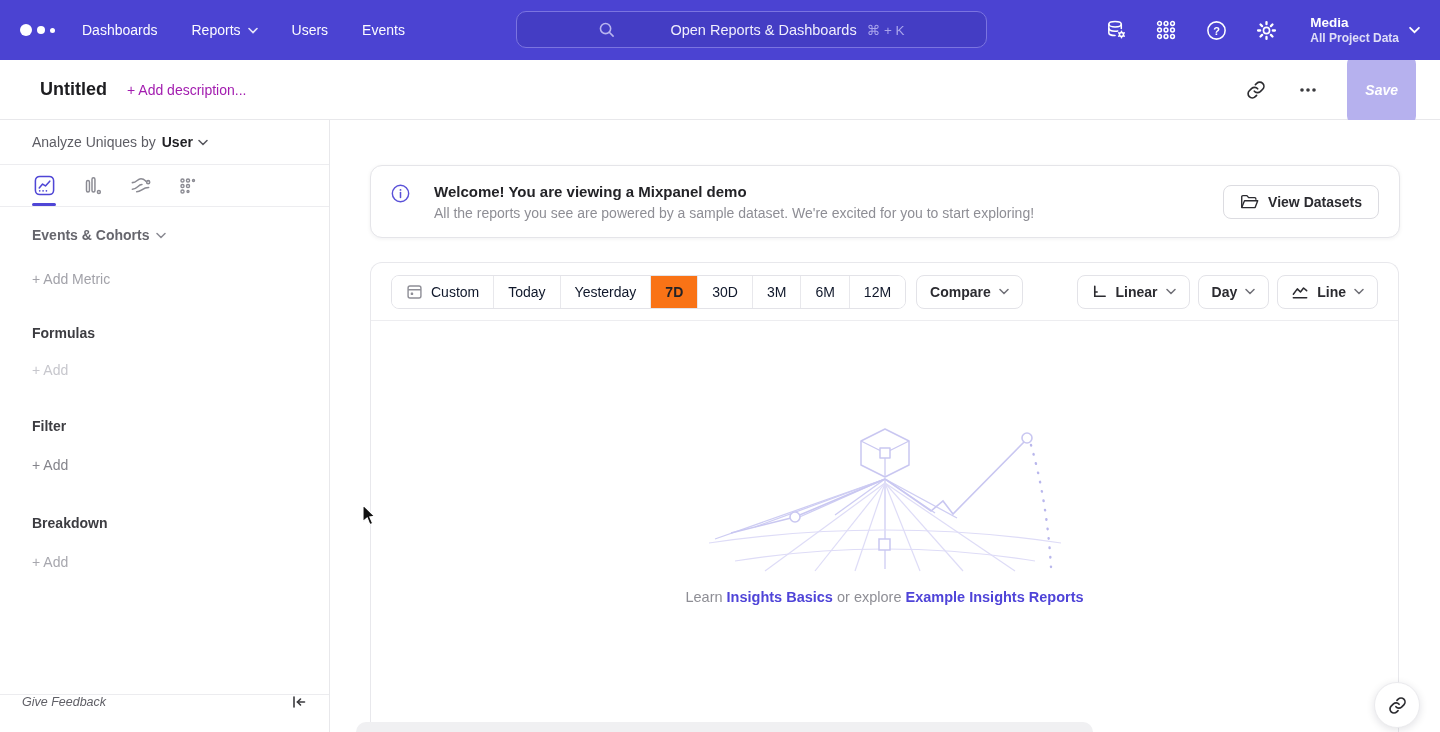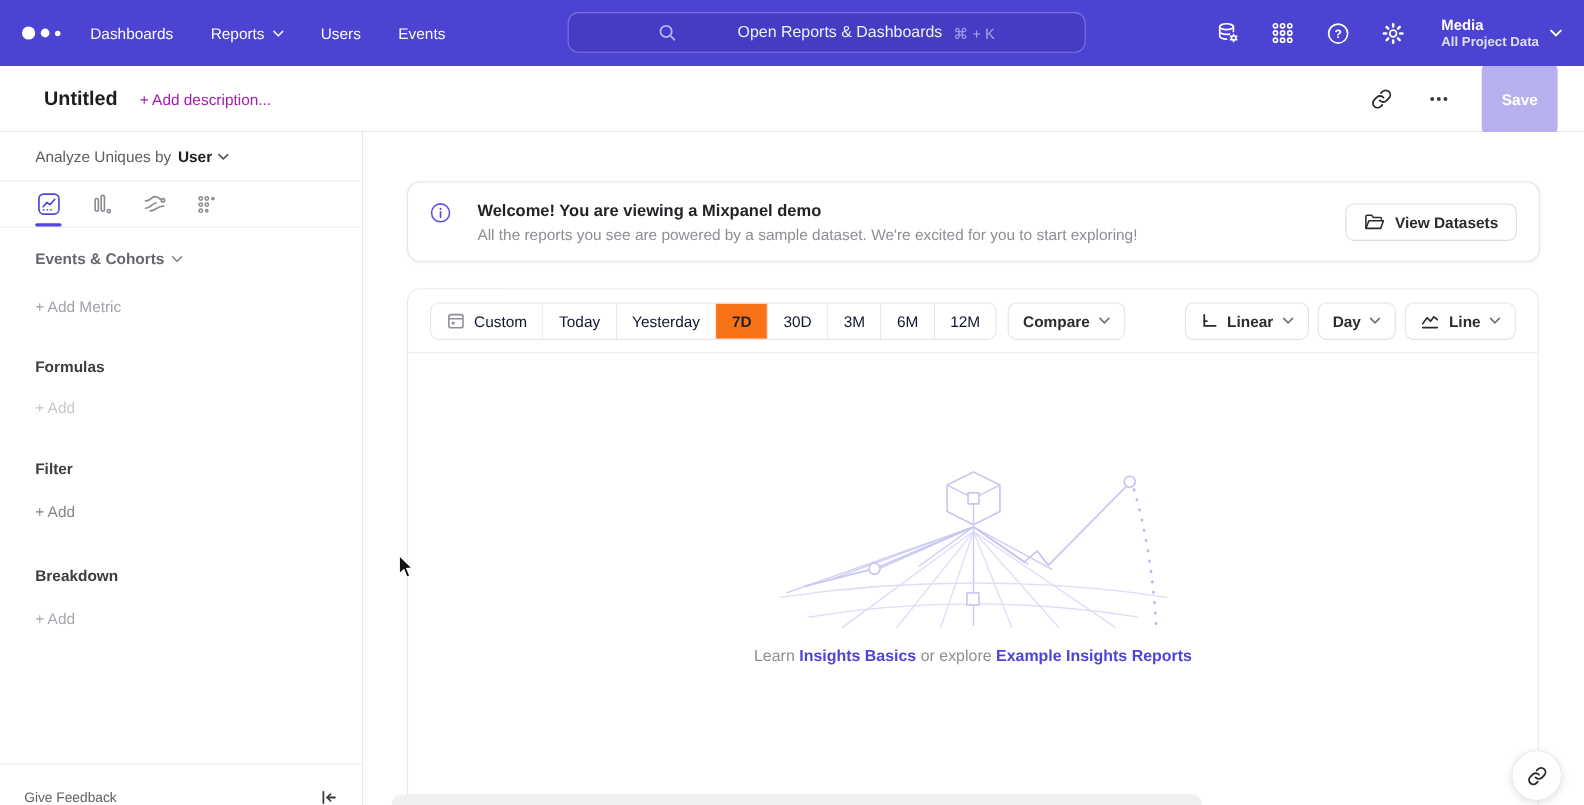--- a/index.html
+++ b/index.html
@@ -29,42 +29,42 @@
   .project .pscope { font-size:12px; font-weight:600; color:rgba(255,255,255,.82); line-height:15px; }
 
   
   .report-header { height:60px; border-bottom:1px solid #e8e8eb; display:flex;
     align-items:center; padding:0 24px 0 40px; background:#fff; }
   .report-title { font-size:18px; font-weight:700; color:#1d1d20; cursor:text; }
   .report-desc { margin-left:20px; font-size:14px; color:#a21caf; cursor:text; }
   .header-actions { margin-left:auto; display:flex; align-items:center; gap:26px; }
   .icon-btn { width:26px; height:26px; display:flex; align-items:center; justify-content:center; cursor:pointer; color:#2c2c30; }
   .save-btn { background:#b6b1ee; color:#fff; font-size:14px; font-weight:600;
-    border:none; border-radius:8px; padding:26px 18px; cursor:default; }
+    border:none; border-radius:8px; padding:26px 18px; cursor:default;font-style:italic; }
 
   
   .workspace { display:flex; height:612px; }
   .sidebar { position:relative; width:330px; border-right:1px solid #e8e8eb; background:#fff; flex:none; }
   .main { position:relative; flex:1; background:#fff; overflow:hidden; }
 
   
   .analyze-row { height:45px; display:flex; align-items:center; padding-left:32px;
     border-bottom:1px solid #ededf0; font-size:14px; color:#5d5d64; gap:6px; }
   .analyze-val { display:flex; align-items:center; gap:5px; color:#222226; font-weight:700; cursor:pointer; }
   .tabs-row { position:relative; height:42px; display:flex; align-items:center; gap:24px;
     padding-left:32px; border-bottom:1px solid #ededf0; }
   .tab { width:24px; height:24px; display:flex; align-items:center; justify-content:center; cursor:pointer; }
   .tab-underline { position:absolute; bottom:0; left:32px; width:24px; height:3px;
     background:#4f46d6; border-radius:2px; }
   .side-section { padding-left:32px; }
   .sec-head { font-size:14px; font-weight:700; color:#3c3c41; display:flex; align-items:center; gap:7px; }
   .sec-head.gray { color:#66666d; }
   .add-link { font-size:14px; cursor:pointer; }
   .sidebar-footer { position:absolute; left:0; right:0; bottom:0; height:38px;
-    border-top:1px solid #ececef; display:flex; align-items:flex-end; padding:0 22px; }
+    border-top:1px solid #ececef; display:flex; align-items:flex-start; padding:0 22px;font-style:italic; }
   .feedback { font-size:12.5px; color:#5f5f66; cursor:pointer; }
   .collapse { margin-left:auto; cursor:pointer; display:flex; }
 
   
   .banner { position:absolute; left:40px; top:45px; width:1030px; min-height:73px;
     background:#fff; border:1px solid #e5e5e9; border-radius:12px;
     box-shadow:0 1px 4px rgba(20,20,40,.06); display:flex; align-items:flex-start;
     padding:15px 20px; }
   .banner-icon { margin-top:3px; flex:none; }
   .banner-text { margin-left:24px; }

